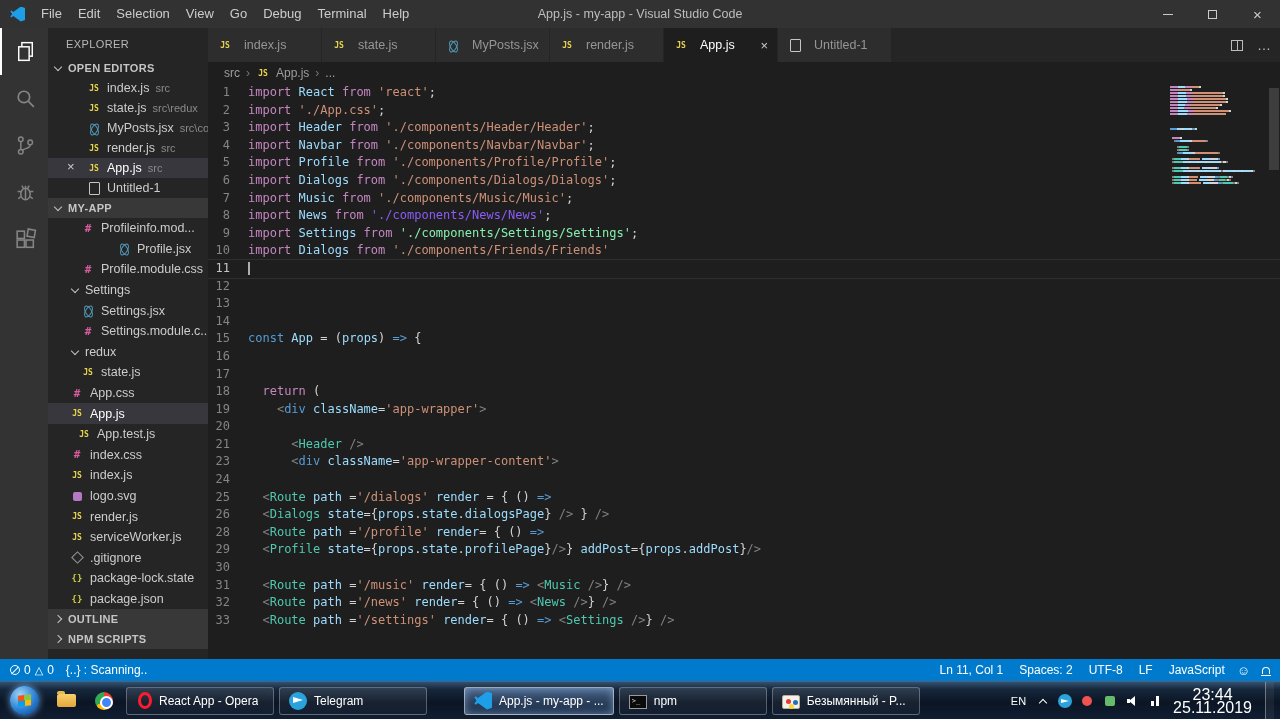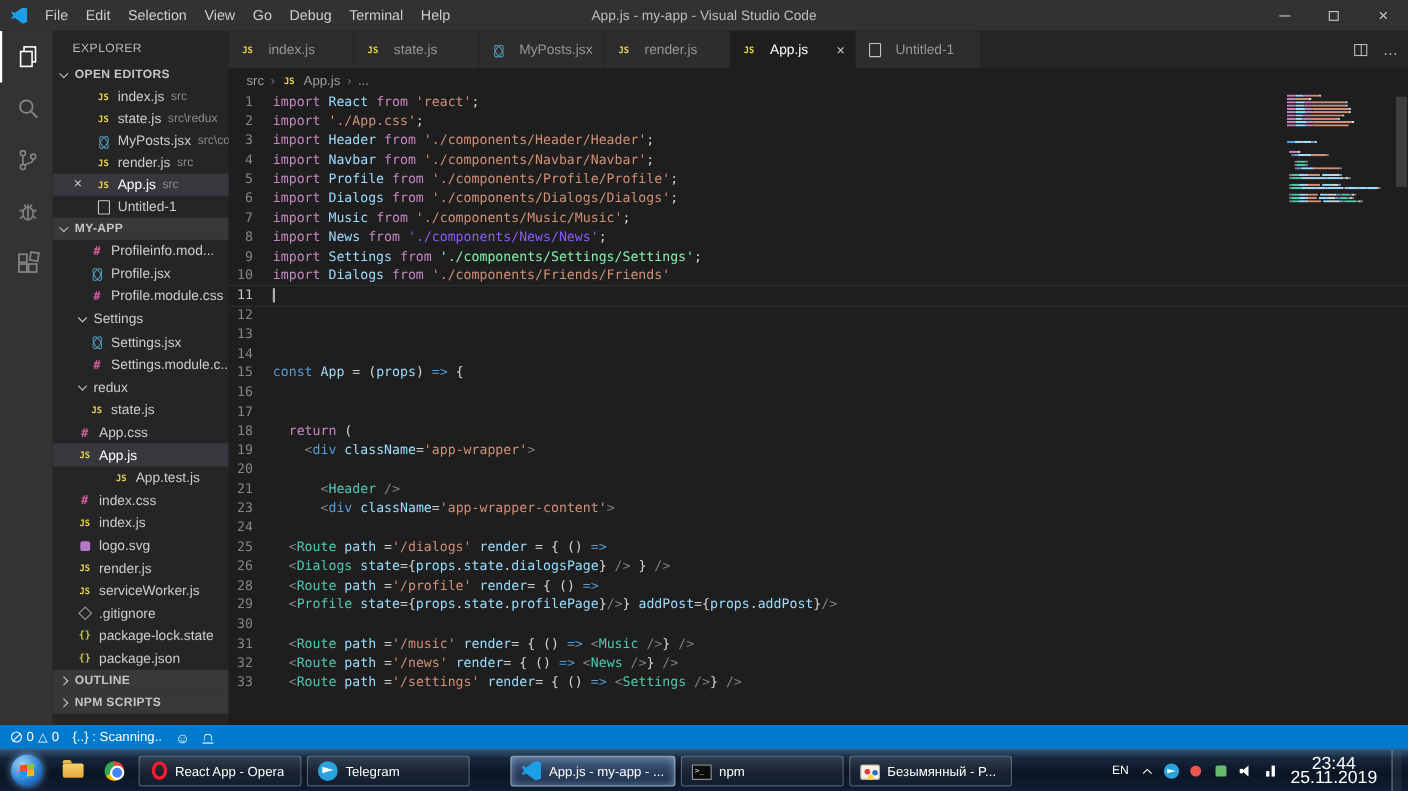--- a/index.html
+++ b/index.html
@@ -266,21 +266,21 @@
         <span>MY-APP</span>
       </div>
       <div>
 
           <div class="tree-row" style="padding-left: 32px;">
 
             <span class="fi fi-css"></span>
             <span>Profileinfo.mod...</span>
           </div>
 
-          <div class="tree-row" style="padding-left: 32px;">
+          <div class="tree-row" style="padding-left: 32px; margin-left: 36px;">
 
             <span class="fi fi-react"></span>
             <span>Profile.jsx</span>
           </div>
 
           <div class="tree-row" style="padding-left: 32px;">
 
             <span class="fi fi-css"></span>
             <span>Profile.module.css</span>
           </div>
@@ -320,21 +320,21 @@
             <span class="fi fi-css"></span>
             <span>App.css</span>
           </div>
 
           <div class="tree-row selected" style="padding-left: 21px;">
 
             <span class="fi fi-js"></span>
             <span>App.js</span>
           </div>
 
-          <div class="tree-row" style="padding-left: 28px; justify-content: center;">
+          <div class="tree-row" style="padding-left: 28px;">
 
             <span class="fi fi-js"></span>
             <span>App.test.js</span>
           </div>
 
           <div class="tree-row" style="padding-left: 21px;">
 
             <span class="fi fi-css"></span>
             <span>index.css</span>
           </div>
@@ -824,20 +824,28 @@
   </div>
 
   <div class="statusbar" style="background: rgb(0, 122, 204);">
     <span class="sb-item">
       <span class="ico-err"></span>
       <span>0</span>
       <span class="ico-warn">△</span>
       <span>0</span>
     </span>
     <span class="sb-item">{..} : Scanning..</span>
+    <div class="sb-right">
+
+    <span class="sb-item">Ln 11, Col 1</span>
+        <span class="sb-item">Spaces: 2</span>
+        <span class="sb-item">UTF-8</span>
+        <span class="sb-item">LF</span>
+        <span class="sb-item">JavaScript</span>
+      </div>
     <span class="sb-item ico-smiley">☺</span>
     <span class="sb-item">
         <span class="ico-bell"></span>
       </span>
   </div>
 
   <div class="taskbar">
     <div class="start-btn">
       <span class="start-orb"></span>
     </div>

